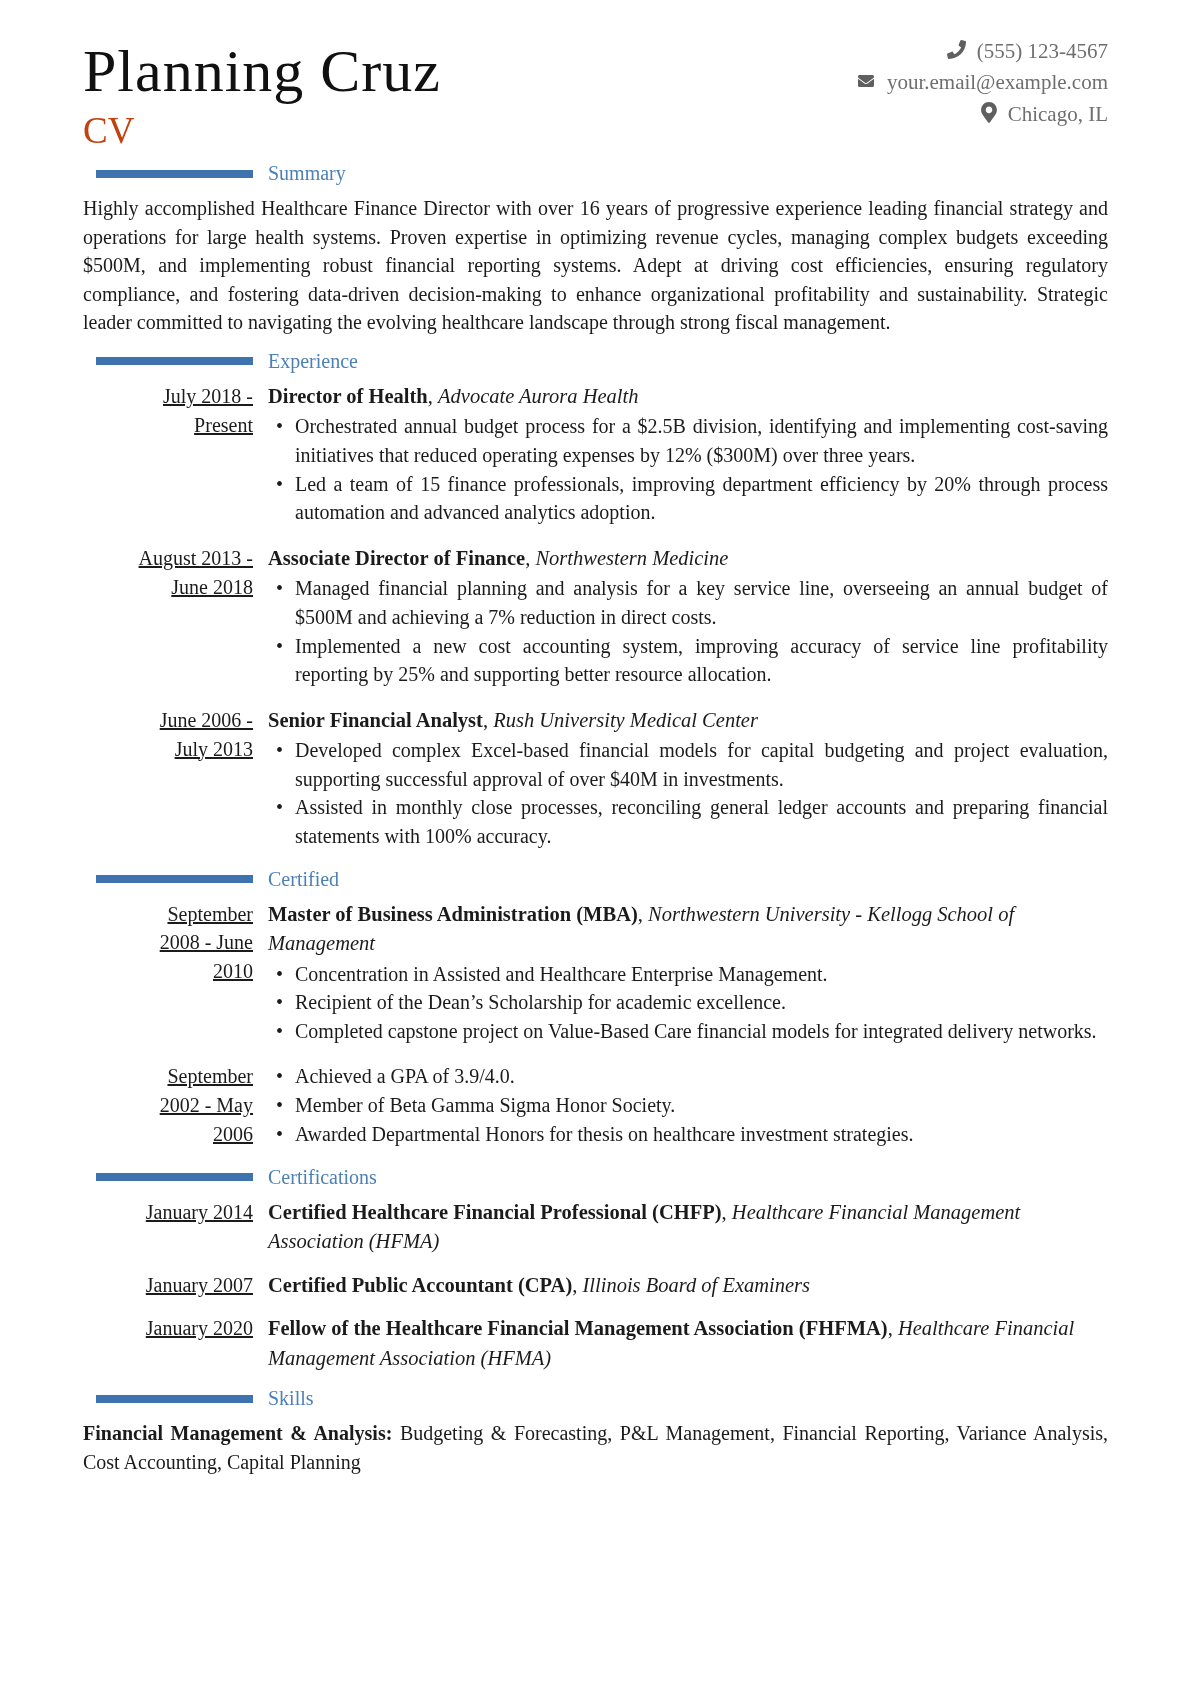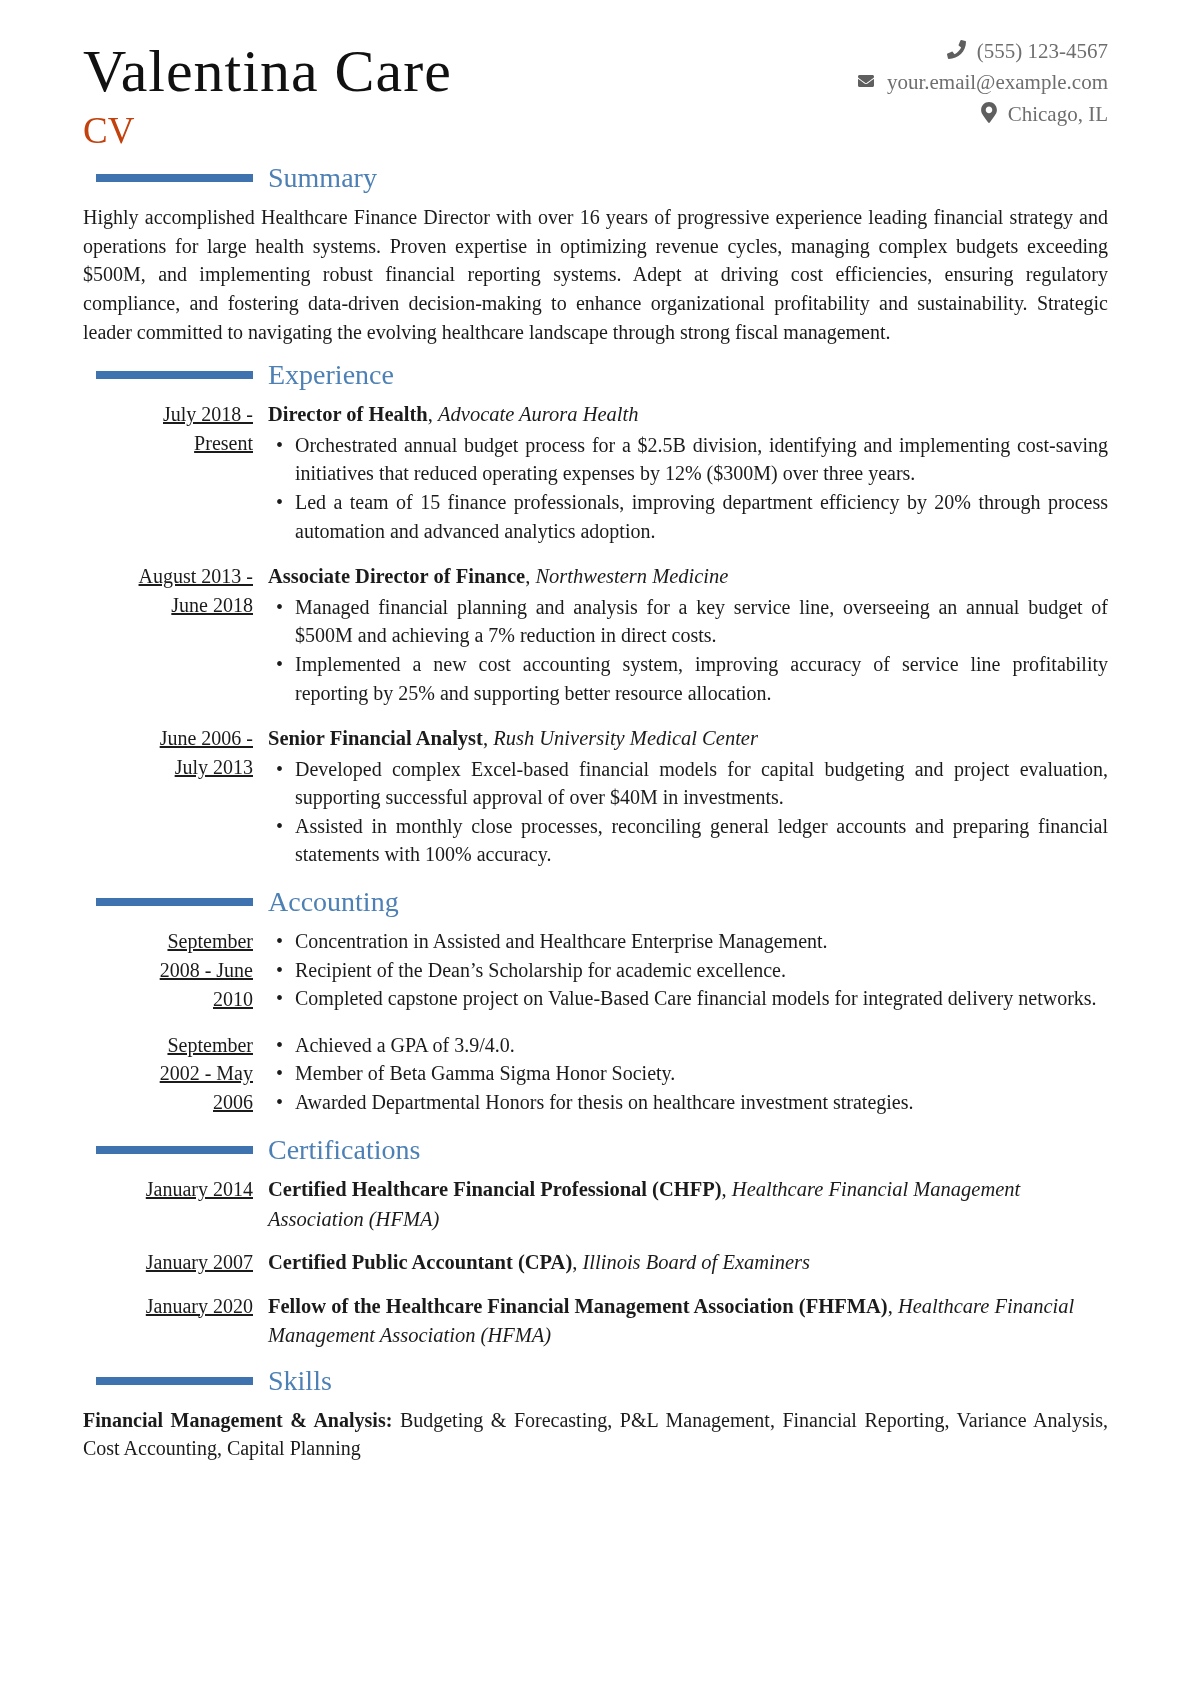--- a/index.html
+++ b/index.html
@@ -21,41 +21,41 @@
   
   .top{display:flex;justify-content:space-between;align-items:flex-start;}
   .name{font-size:60px;line-height:1.05;letter-spacing:1px;font-weight:400;margin:0;color:#111;}
   .cv-label{font-size:37px;color:#c2410c;margin-top:9px;line-height:1;}
   .contact{margin-top:0;display:flex;flex-direction:column;gap:9px;color:var(--muted_text);font-size:21px;}
   .contact-row{display:flex;justify-content:flex-end;align-items:center;gap:11px;line-height:1;}
   .contact-row svg{fill:var(--icon_gray);flex:0 0 auto;}
   
   .section-header{display:flex;align-items:center;margin:13px 0 9px;}
   .section-bar{width:157px;height:8px;background:var(--accent_bar);margin-left:13px;}
-  .section-title{margin-left:15px;font-size:28px;color:var(--accent_text);line-height:1.15;font-weight:400;}
+  .section-title{margin-left:15px;font-size:20px;color:var(--accent_text);line-height:1.15;font-weight:400;}
   
   .para{text-align:justify;line-height:28.6px;margin:0;}
   
   .entry{display:grid;grid-template-columns:124px 1fr;column-gap:15px;margin:0 0 17px 46px;}
   .entry-date{text-align:right;line-height:28.8px;text-decoration:underline;}
   .entry-heading{font-size:20.5px;line-height:29.5px;margin-bottom:1px;}
   .entry-heading b{font-weight:700;}
   .bullets{list-style:none;margin:0;padding:0;}
   .bullets li{position:relative;padding-left:27px;text-align:justify;line-height:28.6px;}
   .bullets li::before{content:"\2022";position:absolute;left:8px;top:0;}
   .certs .entry{margin-bottom:13px;}
 </style>
 </head>
 <body>
 
 <div class="page">
 
   <div class="top">
     <div>
-      <h1 class="name">Valentina Care</h1>
+      <h1 class="name">Planning Cruz</h1>
       <div class="cv-label">CV</div>
     </div>
     <div class="contact">
       <div class="contact-row">
         <span>
           <svg width="19" height="19" viewBox="0 0 512 512">
               <path d="M493.4 24.6l-104-24c-11.3-2.6-22.9 3.3-27.5 13.9l-48 112c-4.2 9.8-1.4 21.3 6.9 28l60.6 49.6c-36 76.7-98.9 140.5-177.2 177.2l-49.6-60.6c-6.8-8.3-18.2-11.1-28-6.9l-112 48C3.9 366.5-2 378.1.6 389.4l24 104C27.1 504.2 36.7 512 48 512c256.1 0 464-207.5 464-464 0-11.2-7.7-20.9-18.6-23.4z"></path>
             </svg>
         </span>
         <span>(555) 123-4567</span>
@@ -118,26 +118,27 @@
       <div class="entry-heading"><b>Senior Financial Analyst</b><span>, </span><i>Rush University Medical Center</i></div>
       <ul class="bullets">
         <li>Developed complex Excel-based financial models for capital budgeting and project evaluation, supporting successful approval of over $40M in investments.</li>
         <li>Assisted in monthly close processes, reconciling general ledger accounts and preparing financial statements with 100% accuracy.</li>
       </ul>
     </div>
   </div>
 
   <div class="section-header">
     <div class="section-bar"></div>
-    <div class="section-title">Accounting</div>
+    <div class="section-title">Certified</div>
   </div>
 
   <div class="entry">
     <div class="entry-date">September 2008 - June 2010</div>
     <div>
+      <div class="entry-heading"><b>Master of Business Administration (MBA)</b><span>, </span><i>Northwestern University - Kellogg School of Management</i></div>
       <ul class="bullets">
         <li>Concentration in Assisted and Healthcare Enterprise Management.</li>
         <li>Recipient of the Dean’s Scholarship for academic excellence.</li>
         <li>Completed capstone project on Value-Based Care financial models for integrated delivery networks.</li>
       </ul>
     </div>
   </div>
 
   <div class="entry">
     <div class="entry-date">September 2002 - May 2006</div>

